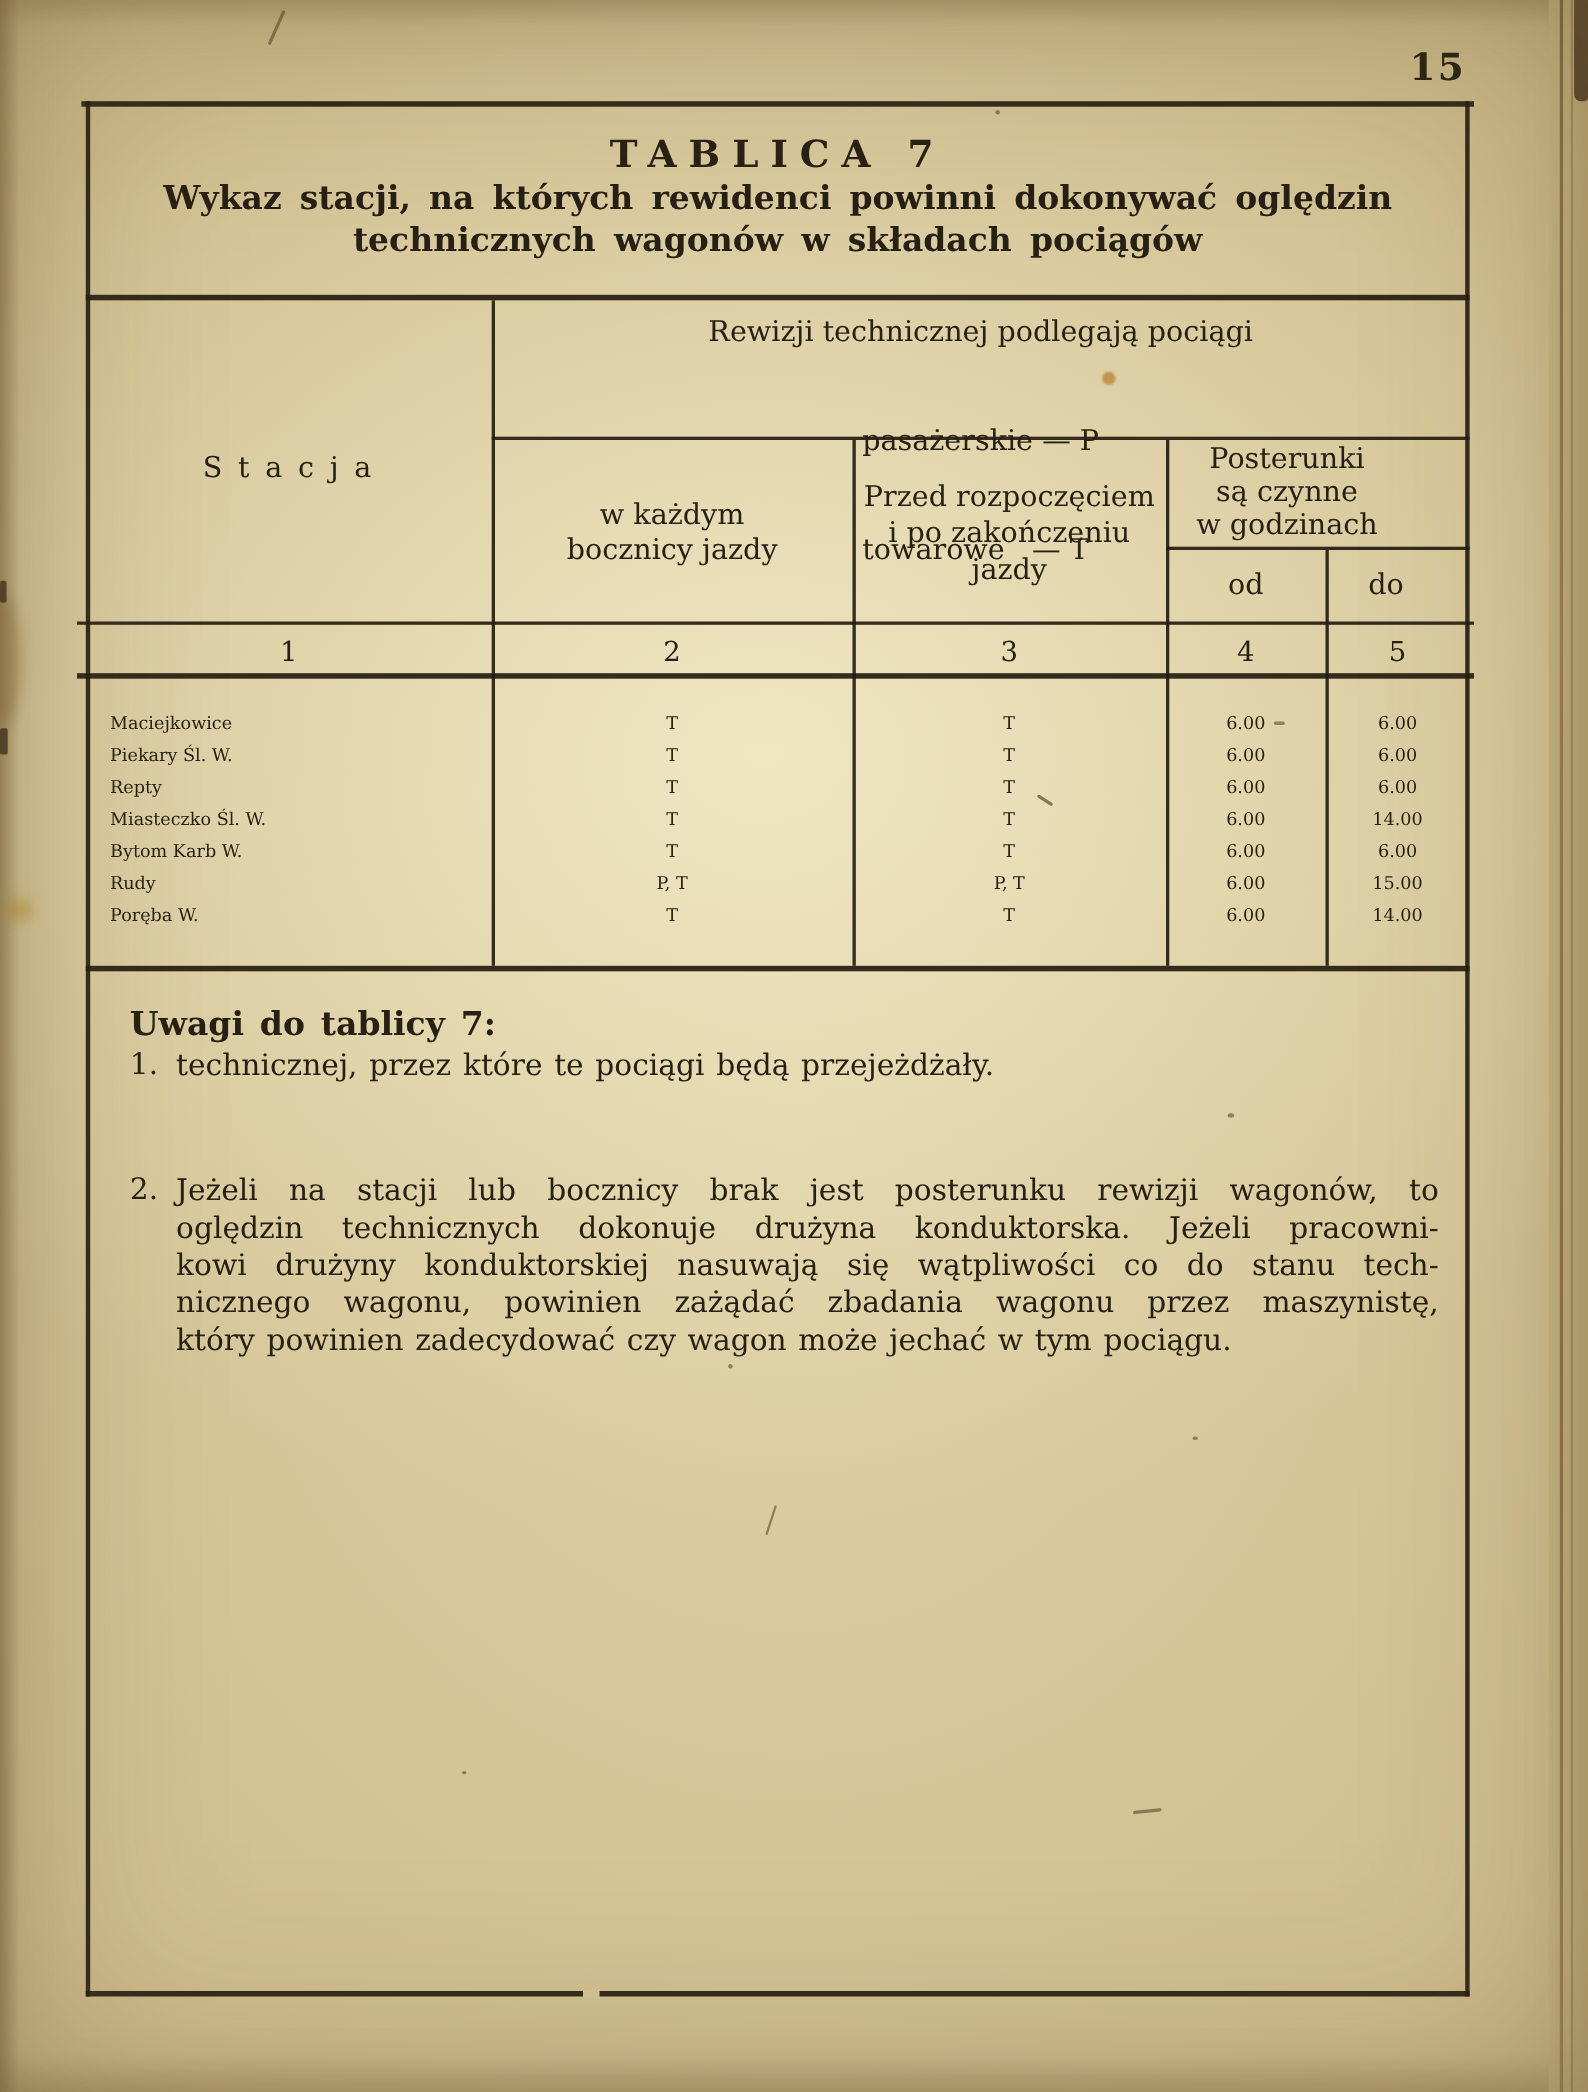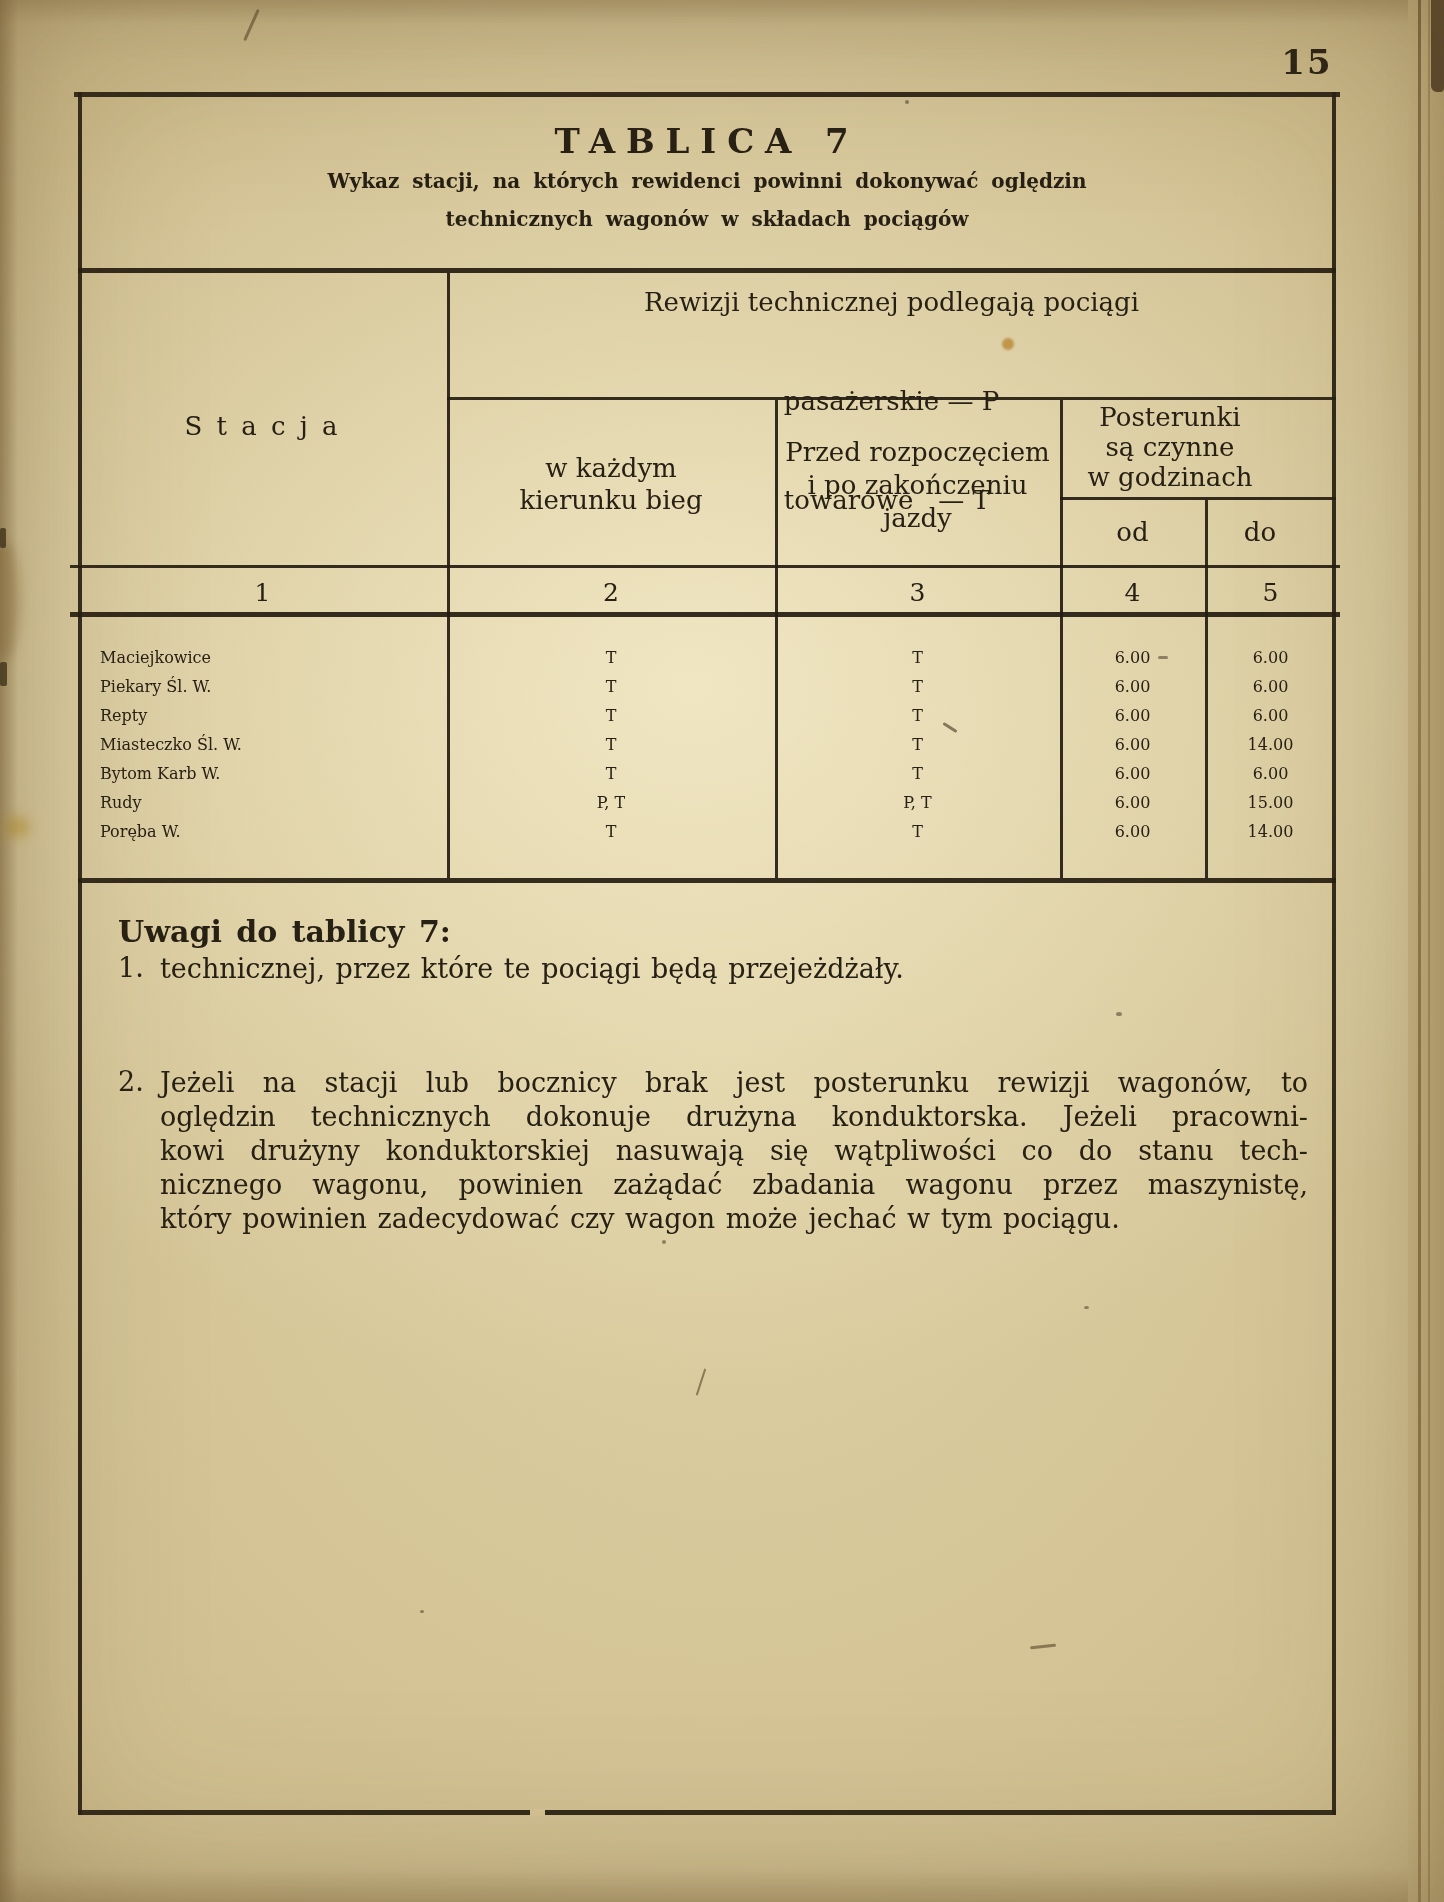--- a/index.html
+++ b/index.html
@@ -50,21 +50,21 @@
   .r-nums-bot{left:-8px;top:520px;width:1270px;height:5px;}
   .r-data-bot{left:0;top:786px;width:1258px;height:5px;}
 
   .v1{left:369px;top:181px;width:3px;height:605px;}
   .v2{left:697px;top:308px;width:3px;height:478px;}
   .v3{left:982px;top:308px;width:3px;height:478px;}
   .v4{left:1127px;top:408px;width:3px;height:378px;}
 
   .title-block{position:absolute;left:0;right:0;top:28px;text-align:center;}
   .t-title{font-size:34px;font-weight:bold;letter-spacing:.32em;line-height:42px;}
-  .t-sub{font-size:20px;font-weight:bold;word-spacing:6px;line-height:38px;}
+  .t-sub{font-size:30px;font-weight:bold;word-spacing:6px;line-height:38px;}
 
   .hdr{position:absolute;text-align:center;font-size:26px;line-height:33px;}
   .hdr-group{left:369px;top:194px;width:889px;}
   .group-sub{display:inline-block;text-align:left;white-space:pre;}
   .hdr-stacja{left:0;top:318px;width:369px;letter-spacing:3px;}
   .hdr-c2{left:369px;top:360px;width:328px;line-height:32px;}
   .hdr-c3{left:697px;top:344px;width:285px;}
   .hdr-post{left:982px;top:310px;width:220px;line-height:30px;}
   .hdr-od{left:982px;top:424px;width:145px;}
   .hdr-do{left:1127px;top:424px;width:110px;}
@@ -152,21 +152,21 @@
     <div class="hdr hdr-group">
       <div>Rewizji technicznej podlegają pociągi</div>
       <div class="group-sub">
         <div>pasażerskie — P</div>
         <div>towarowe   — T</div>
       </div>
     </div>
     <div class="hdr hdr-stacja">S t a c j a</div>
     <div class="hdr hdr-c2">
       <div>w każdym</div>
-      <div>kierunku bieg</div>
+      <div>bocznicy jazdy</div>
     </div>
     <div class="hdr hdr-c3">
       <div>Przed rozpoczęciem</div>
       <div>i po zakończeniu</div>
       <div>jazdy</div>
     </div>
     <div class="hdr hdr-post">
       <div>Posterunki</div>
       <div>są czynne</div>
       <div>w godzinach</div>

